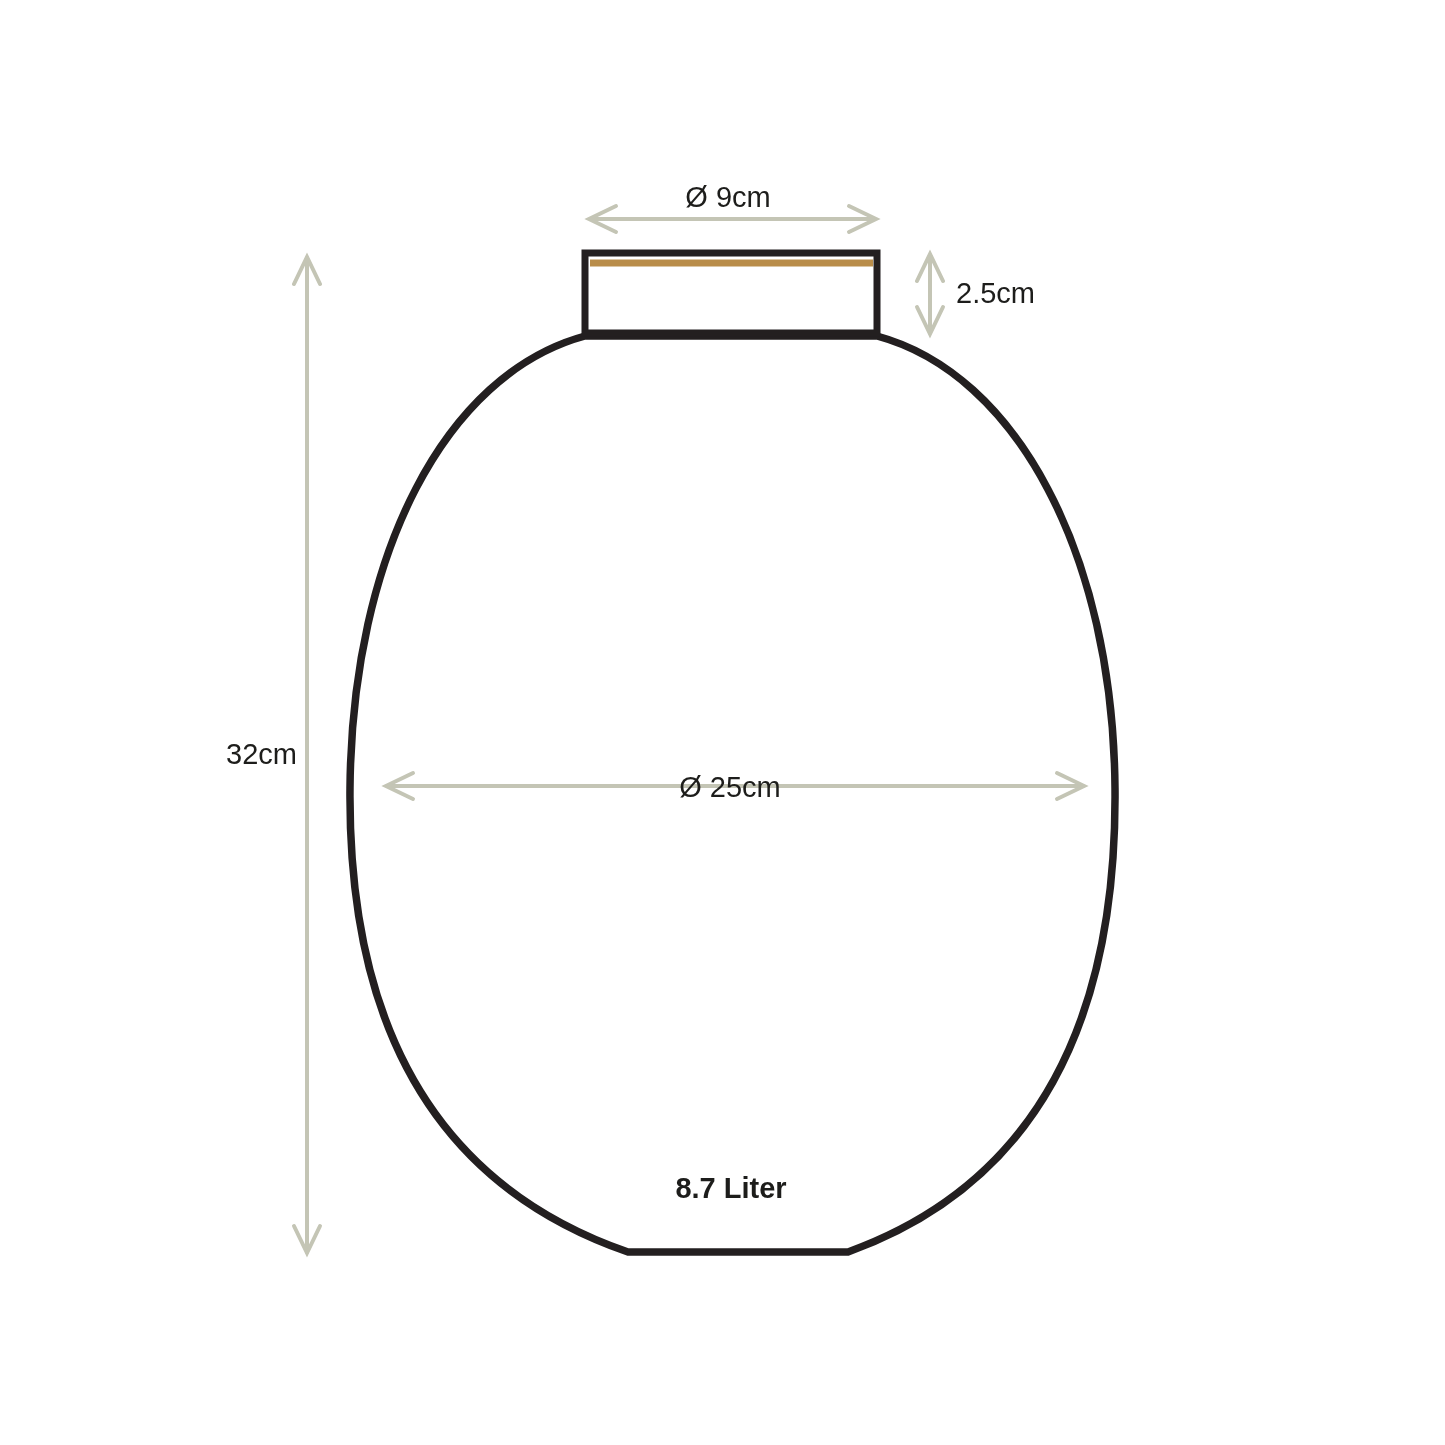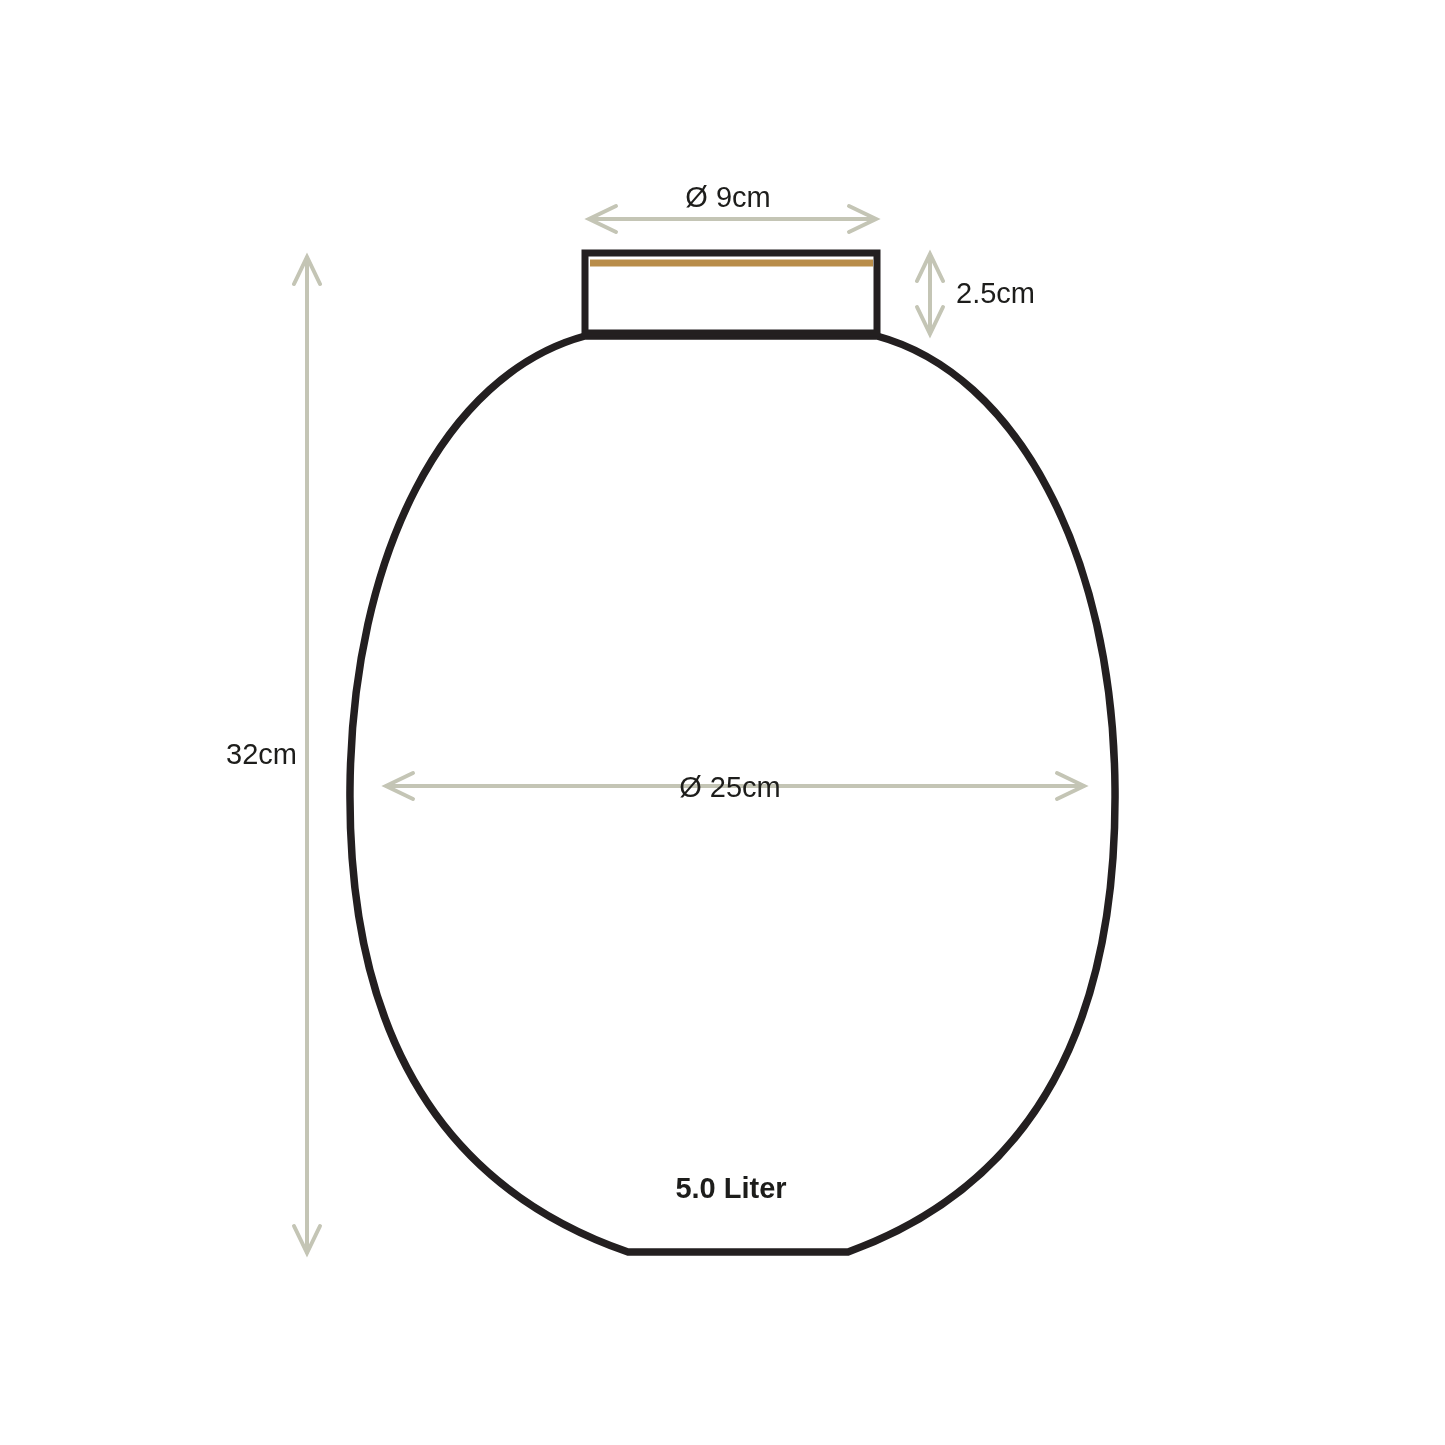--- a/index.html
+++ b/index.html
@@ -88,15 +88,15 @@
   </svg>
 
   <div class="dim-label center" style="left:728px; top:197px;">Ø 9cm</div>
 
   <div class="dim-label left-align" style="left:956px; top:293px;">2.5cm</div>
 
   <div class="dim-label right-align" style="left:297px; top:754px;">32cm</div>
 
   <div class="dim-label center" style="left:730px; top:753px;margin-top:34px;">Ø 25cm</div>
 
-  <div class="dim-label center bold" style="left:731px; top:1188px;">5.0 Liter</div>
+  <div class="dim-label center bold" style="left:731px; top:1188px;">8.7 Liter</div>
 
 </div>
 
 </body></html>

